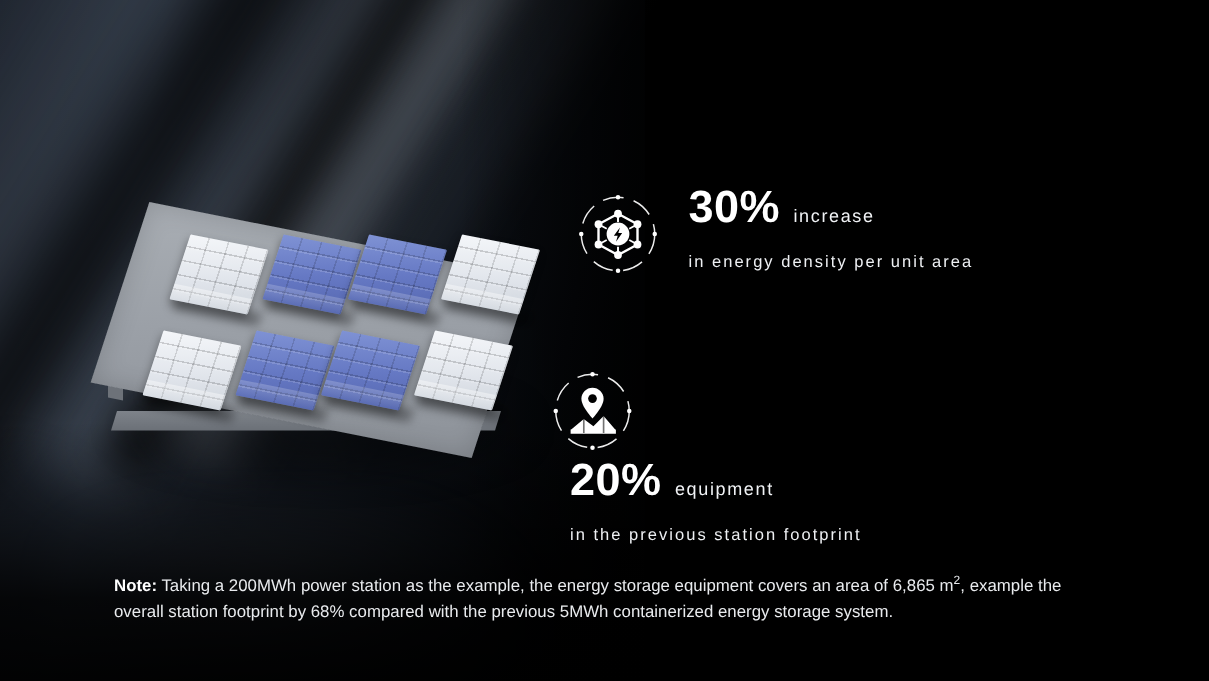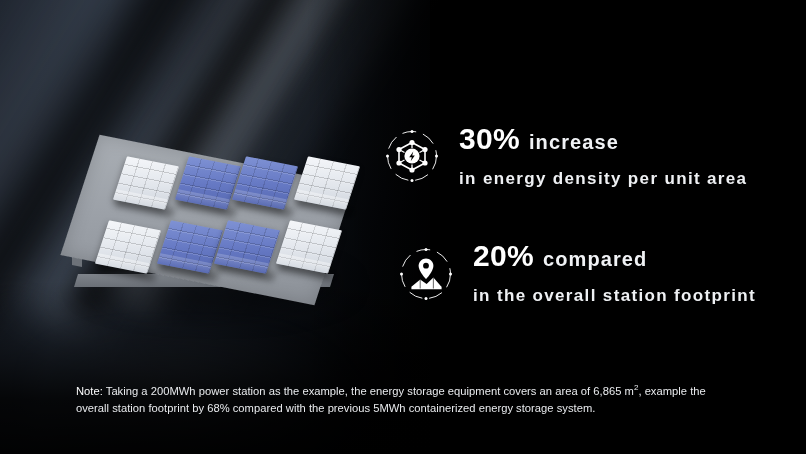--- a/index.html
+++ b/index.html
@@ -229,21 +229,21 @@
     filter: blur(3px);
   }
 
   
   .stat {
     position: absolute;
     display: flex;
     align-items: flex-start;
   }
   #stat-1 { left: 381px; top: 122px; }
-  #stat-2 { left: 395px; top: 240px; }
+  #stat-2 { left: 364px; top: 240px; flex-direction: column; }
 
   .stat-icon {
     width: 62px; height: 62px;
     flex: 0 0 62px;
     position: relative;
     margin-top: 3px;
   }
   .stat-text {
     margin-left: 16px;
     padding-top: 2px;
@@ -254,48 +254,48 @@
     white-space: nowrap;
   }
   .stat-num {
     font-size: 30px;
     font-weight: 700;
     color: #ffffff;
     letter-spacing: 0.3px;
     line-height: 1;
   }
   .stat-word {
-    font-size: 20px;
-    font-weight: 700;
+    font-size: 12px;
+    font-weight: 400;
     color: #f0f2f5;
     letter-spacing: 1.1px;
     margin-left: 9px;
     line-height: 1;
   }
   .stat-sub {
     margin-top: 15px;
-    font-size: 17px;
-    font-weight: 700;
+    font-size: 11px;
+    font-weight: 400;
     color: #eef0f3;
     letter-spacing: 1.35px;
     white-space: nowrap;
   }
   #stat-2 .stat-text { padding-top: 1px; }
 
   
   #note {
     position: absolute;
     left: 76px; top: 383px;
     width: 662px;
     font-size: 11.2px;
     line-height: 16.5px;
     color: #e9ebee;
     letter-spacing: 0.02px;
   }
-  #note b { font-weight: 400; color: #ffffff; }
+  #note b { font-weight: 700; color: #ffffff; }
   #note sup { font-size: 8px; vertical-align: super; line-height: 0; }
 </style>
 </head>
 <body>
 
 <div id="stage">
 
   <div class="bg-base"></div>
   <div class="bg-navy"></div>
   <div class="streak streak-a"></div>
@@ -433,23 +433,23 @@
         <circle cx="31" cy="22.7" r="2.9" fill="#000000"></circle>
         <path d="M17 43.2 L25.2 36.4 L31.6 41.1 L38.4 34.4 L46 43.2 L46 45.6 L17 45.6 Z" fill="#ffffff"></path>
         <path d="M17 43.4 L17 45.6 L46 45.6 L46 43.4" stroke="#ffffff" stroke-width="1.2" fill="#ffffff"></path>
         <path d="M25.2 36.4 L25.2 45.6" stroke="#000000" stroke-width="1.1" opacity="0.55"></path>
         <path d="M38.4 34.4 L38.4 45.6" stroke="#000000" stroke-width="1.1" opacity="0.55"></path>
       </svg>
     </div>
     <div class="stat-text">
       <div class="stat-head">
         <span class="stat-num">20%</span>
-        <span class="stat-word">compared</span>
+        <span class="stat-word">equipment</span>
       </div>
-      <div class="stat-sub">in the overall station footprint</div>
+      <div class="stat-sub">in the previous station footprint</div>
     </div>
   </div>
 
   <div id="note">
     <b>Note:</b><span> Taking a 200MWh power station as the example, the energy storage equipment covers an area of 6,865 m</span><sup>2</sup><span>, example the</span>
     <span>overall station footprint by 68% compared with the previous 5MWh containerized energy storage system.</span>
   </div>
 
 </div>
 

